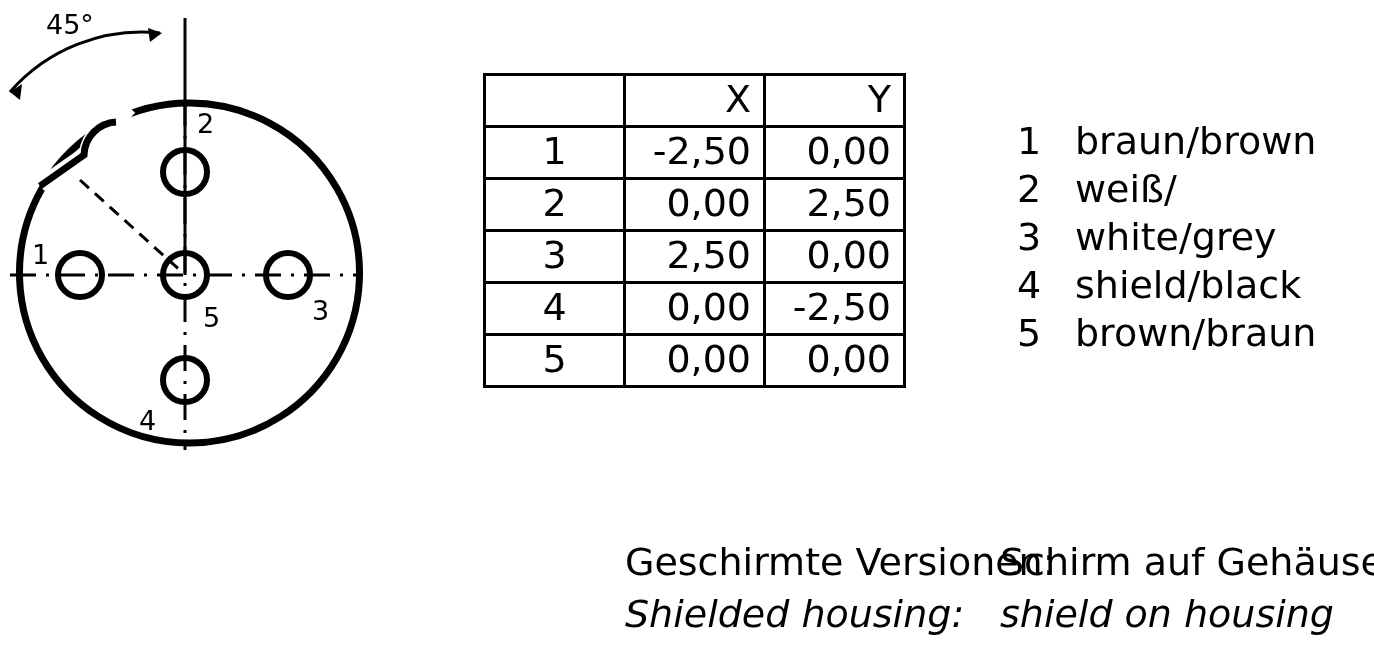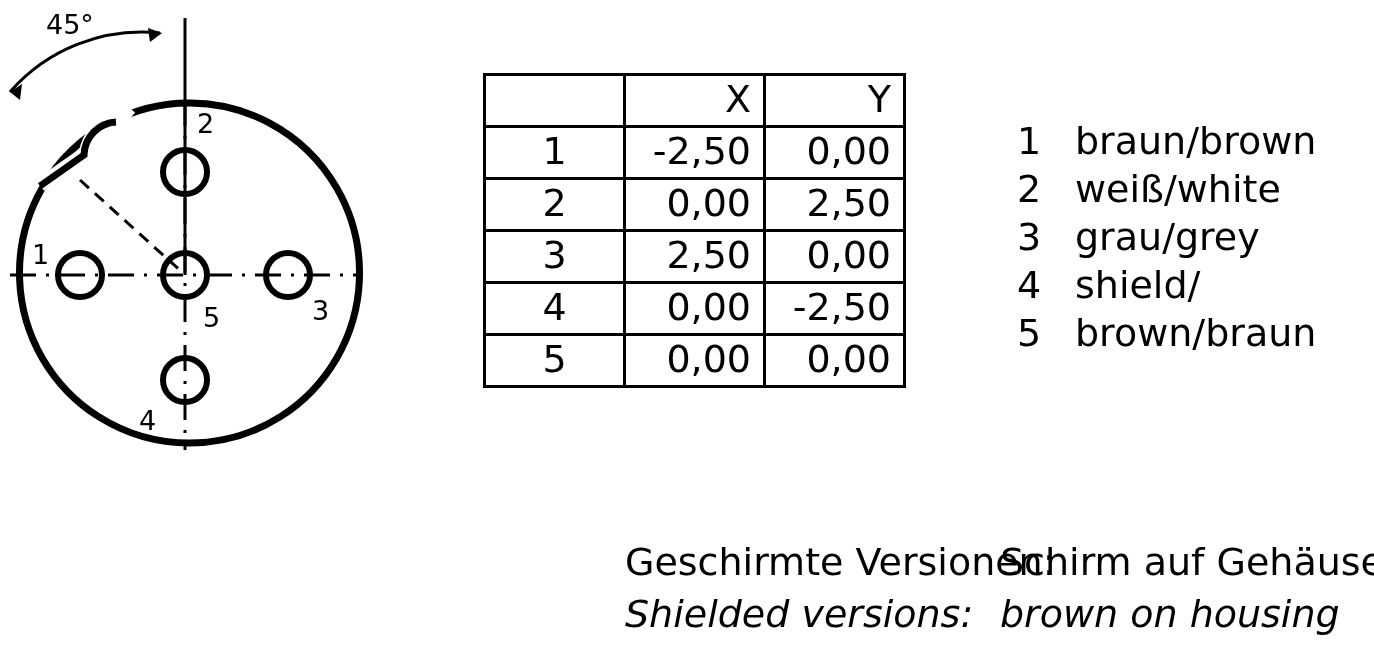--- a/index.html
+++ b/index.html
@@ -190,43 +190,43 @@
   <div class="legend-row">
     <span class="legend-num">1</span>
     <span class="legend-de">braun</span>
     <span class="legend-sep">/</span>
     <span class="legend-en">brown</span>
   </div>
   <div class="legend-row">
     <span class="legend-num">2</span>
     <span class="legend-de">weiß</span>
     <span class="legend-sep">/</span>
-    <span class="legend-en">white</span>
   </div>
   <div class="legend-row">
     <span class="legend-num">3</span>
-    <span class="legend-de">grau</span>
+    <span class="legend-de">white</span>
     <span class="legend-sep">/</span>
     <span class="legend-en">grey</span>
   </div>
   <div class="legend-row">
     <span class="legend-num">4</span>
     <span class="legend-de">shield</span>
     <span class="legend-sep">/</span>
+    <span class="legend-en">black</span>
   </div>
   <div class="legend-row">
     <span class="legend-num">5</span>
     <span class="legend-de">brown</span>
     <span class="legend-sep">/</span>
     <span class="legend-en">braun</span>
   </div>
 </div>
 
 <div id="shield-note">
   <div class="note-row">
     <span class="note-left">Geschirmte Versionen:</span>
     <span class="note-right">Schirm auf Gehäuse</span>
   </div>
   <div class="note-row note-en">
-    <span class="note-left">Shielded versions:</span>
-    <span class="note-right">brown on housing</span>
+    <span class="note-left">Shielded housing:</span>
+    <span class="note-right">shield on housing</span>
   </div>
 </div>
 
 </body></html>

